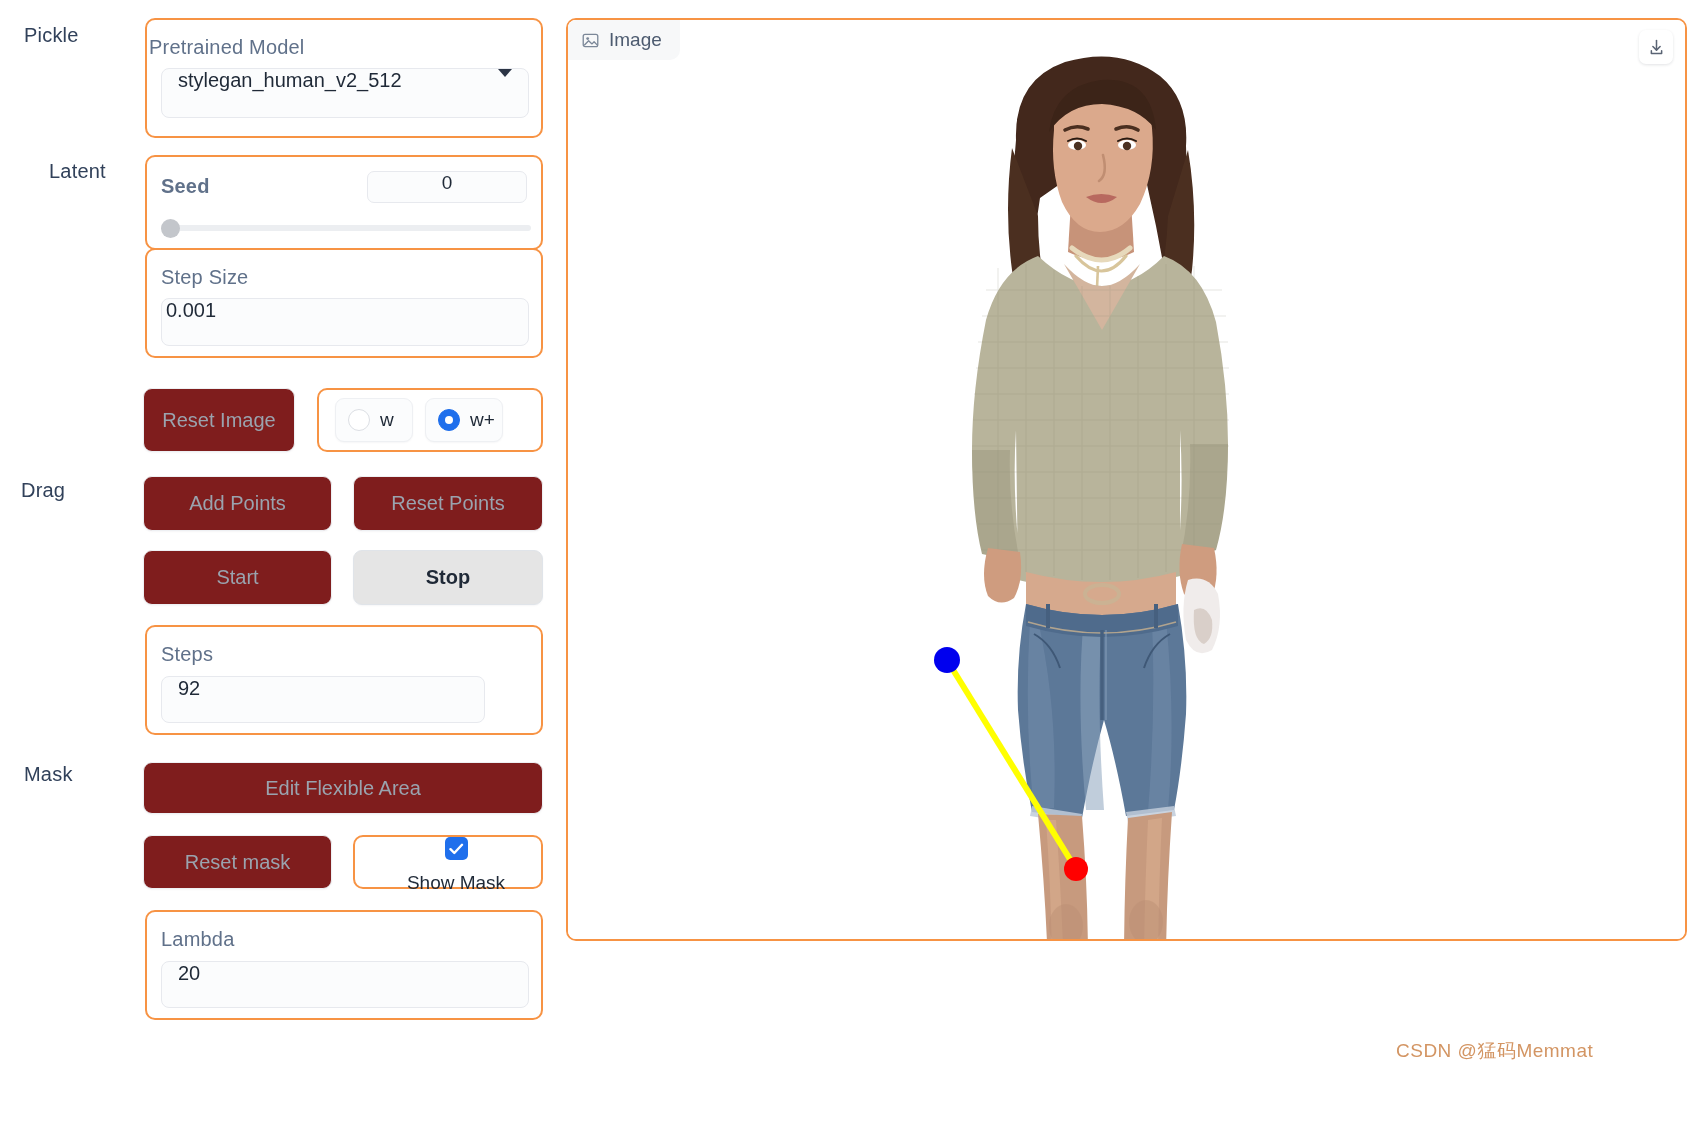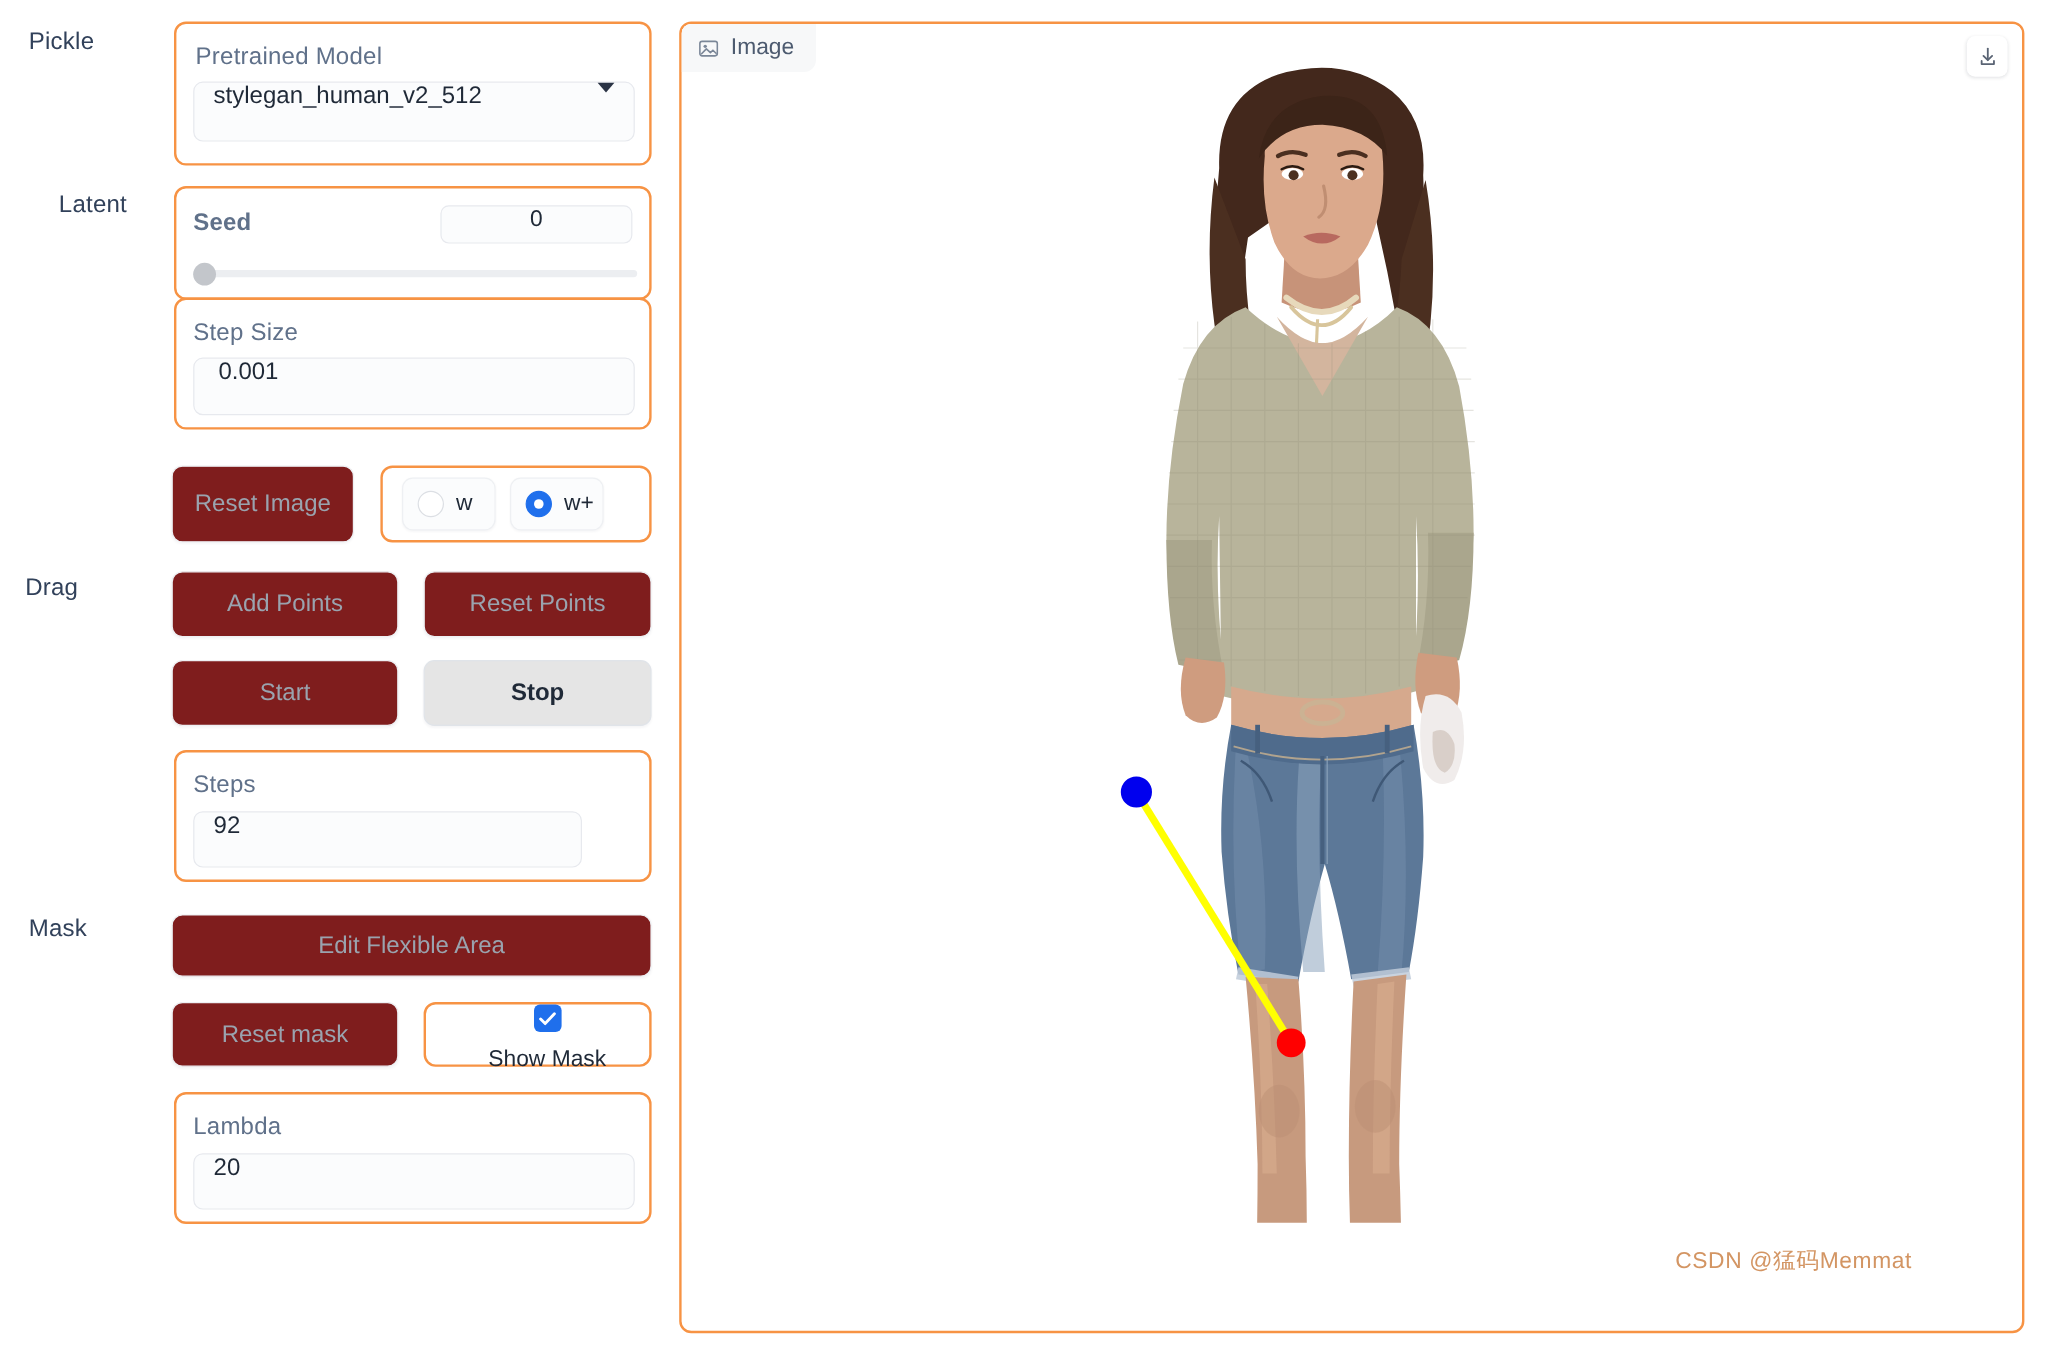--- a/index.html
+++ b/index.html
@@ -68,21 +68,21 @@
     color: #1f2937;
     font-weight: bold;
     border-color: #e0e4e9;
   }
 
   
   #left-col { position: absolute; left: 0; top: 0; width: 560px; height: 1131px; }
 
   
   #pickle-panel { left: 145px; top: 18px; width: 398px; height: 120px; }
-  #pickle-panel .panel-title { position: absolute; left: 16px; top: 16px; text-align: right; }
+  #pickle-panel .panel-title { position: absolute; left: 2px; top: 16px; text-align: right; }
   #model-select {
     position: absolute; left: 14px; top: 48px; width: 368px; height: 50px;
     padding: 0 16px; justify-content: space-between;
   }
   #model-select .caret {
     width: 0; height: 0;
     border-left: 7px solid transparent;
     border-right: 7px solid transparent;
     border-top: 8px solid #2b3445;
   }
@@ -105,21 +105,21 @@
   #seed-slider .thumb {
     position: absolute; left: 0px; top: 0px; width: 19px; height: 19px;
     border-radius: 50%; background: #c3c6cb;
   }
 
   
   #stepsize-panel { left: 145px; top: 248px; width: 398px; height: 110px; }
   #stepsize-panel .panel-title { position: absolute; left: 14px; top: 16px; }
   #stepsize-input {
     position: absolute; left: 14px; top: 48px; width: 368px; height: 48px;
-    padding: 0 20px;
+    padding: 0 4px;
   }
 
   
   #reset-image-btn { left: 143px; top: 388px; width: 152px; height: 64px; }
   #wspace-panel { left: 317px; top: 388px; width: 226px; height: 64px; border-radius: 10px;
                   display: flex; align-items: center; gap: 12px; padding-left: 16px; }
   .radio-pill {
     width: 78px; height: 44px;
     background: #fbfcfd; border: 1px solid #eef0f3; border-radius: 9px;
     display: flex; align-items: center; gap: 10px;
@@ -170,21 +170,21 @@
   
   #lambda-panel { left: 145px; top: 910px; width: 398px; height: 110px; }
   #lambda-panel .panel-title { position: absolute; left: 14px; top: 16px; }
   #lambda-input {
     position: absolute; left: 14px; top: 49px; width: 368px; height: 47px;
     padding: 0 16px;
   }
 
   
   #image-panel {
-    position: absolute; left: 566px; top: 18px; width: 1121px; height: 1093px;
+    position: absolute; left: 566px; top: 18px; width: 1121px; height: 923px;
     border: 2px solid #f79344; border-radius: 10px; background: #ffffff;
     box-sizing: border-box; overflow: hidden;
   }
   #image-tab {
     position: absolute; left: 0px; top: 0px; height: 40px;
     background: #f7f8f9; border-bottom-right-radius: 10px;
     display: flex; align-items: center; gap: 10px; padding: 0 18px 0 14px;
     font-size: 19px; color: #4d5b70; cursor: pointer;
   }
   #download-btn {

